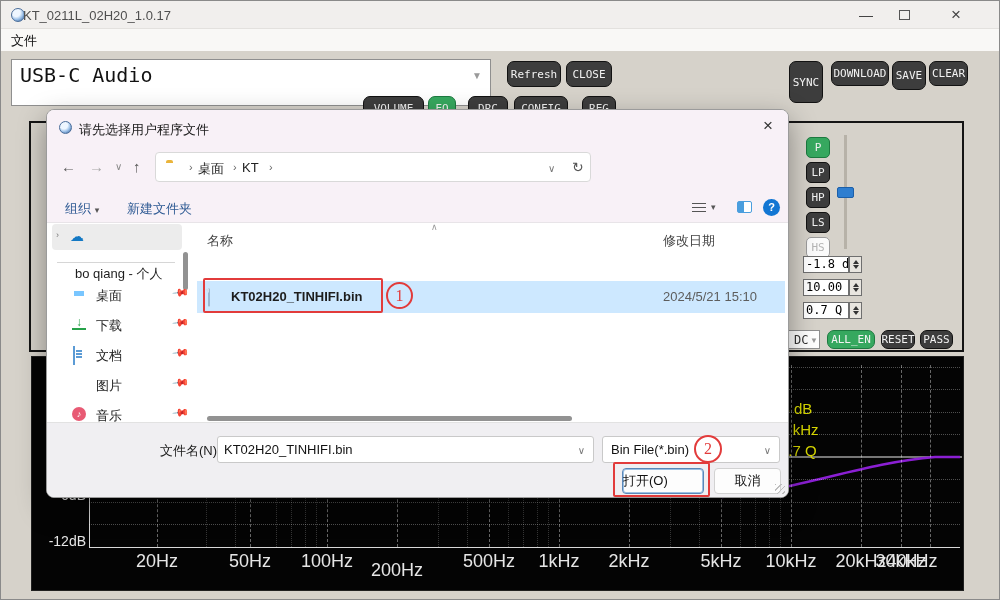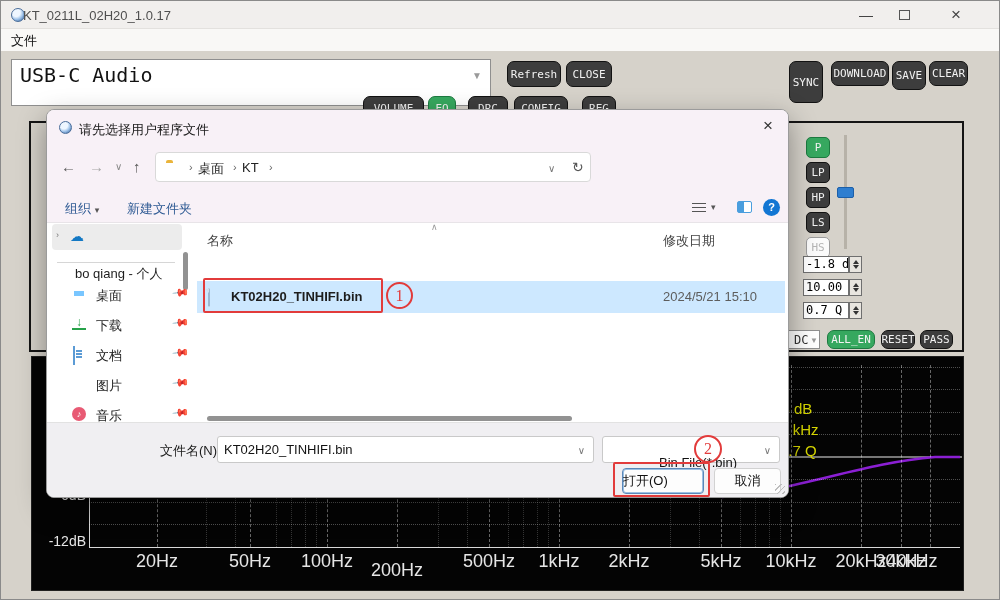--- a/index.html
+++ b/index.html
@@ -308,21 +308,21 @@
 
     <div class="abs scroll-thumb" style="left:160px; top:306px; width:365px; height:5px;"></div>
 
     <div class="dlg-bottom"></div>
     <div class="abs" style="left:113px; top:332px; font-size:13px; color:#1b1b1b;">文件名(N):</div>
     <div class="abs dlg-input" style="left:170px; top:326px; width:377px; height:27px;">
       <span class="abs" style="left:6px; top:5px;">KT02H20_TINHIFI.bin</span>
       <span class="abs combo-chevron" style="right:8px; top:8px; color:#777;">∨</span>
     </div>
     <div class="abs dlg-input" style="left:555px; top:326px; width:178px; height:27px;">
-      <span class="abs" style="left:8px; top:18px;margin-left:48px;">Bin File(*.bin)</span>
+      <span class="abs" style="left:8px; top:5px;">Bin File(*.bin)</span>
       <span class="abs combo-chevron" style="right:8px; top:8px; color:#777;">∨</span>
     </div>
     <div class="abs btn-open" style="left:575px; top:358px; width:82px; height:26px; text-align:left; line-height:24px;">打开(O)</div>
     <div class="abs btn-cancel" style="left:667px; top:358px; width:67px; height:26px; text-align:center; line-height:24px;">取消</div>
     <div class="abs resize-grip" style="left:728px; top:374px;"></div>
   </div>
 
   <div class="abs anno anno-rect" style="left:202px; top:277px; width:180px; height:35px;"></div>
   <div class="abs anno anno-circle" style="left:385px; top:281px; width:27px; height:27px;">1</div>
   <div class="abs anno anno-rect" style="left:612px; top:461px; width:97px; height:35px;"></div>

